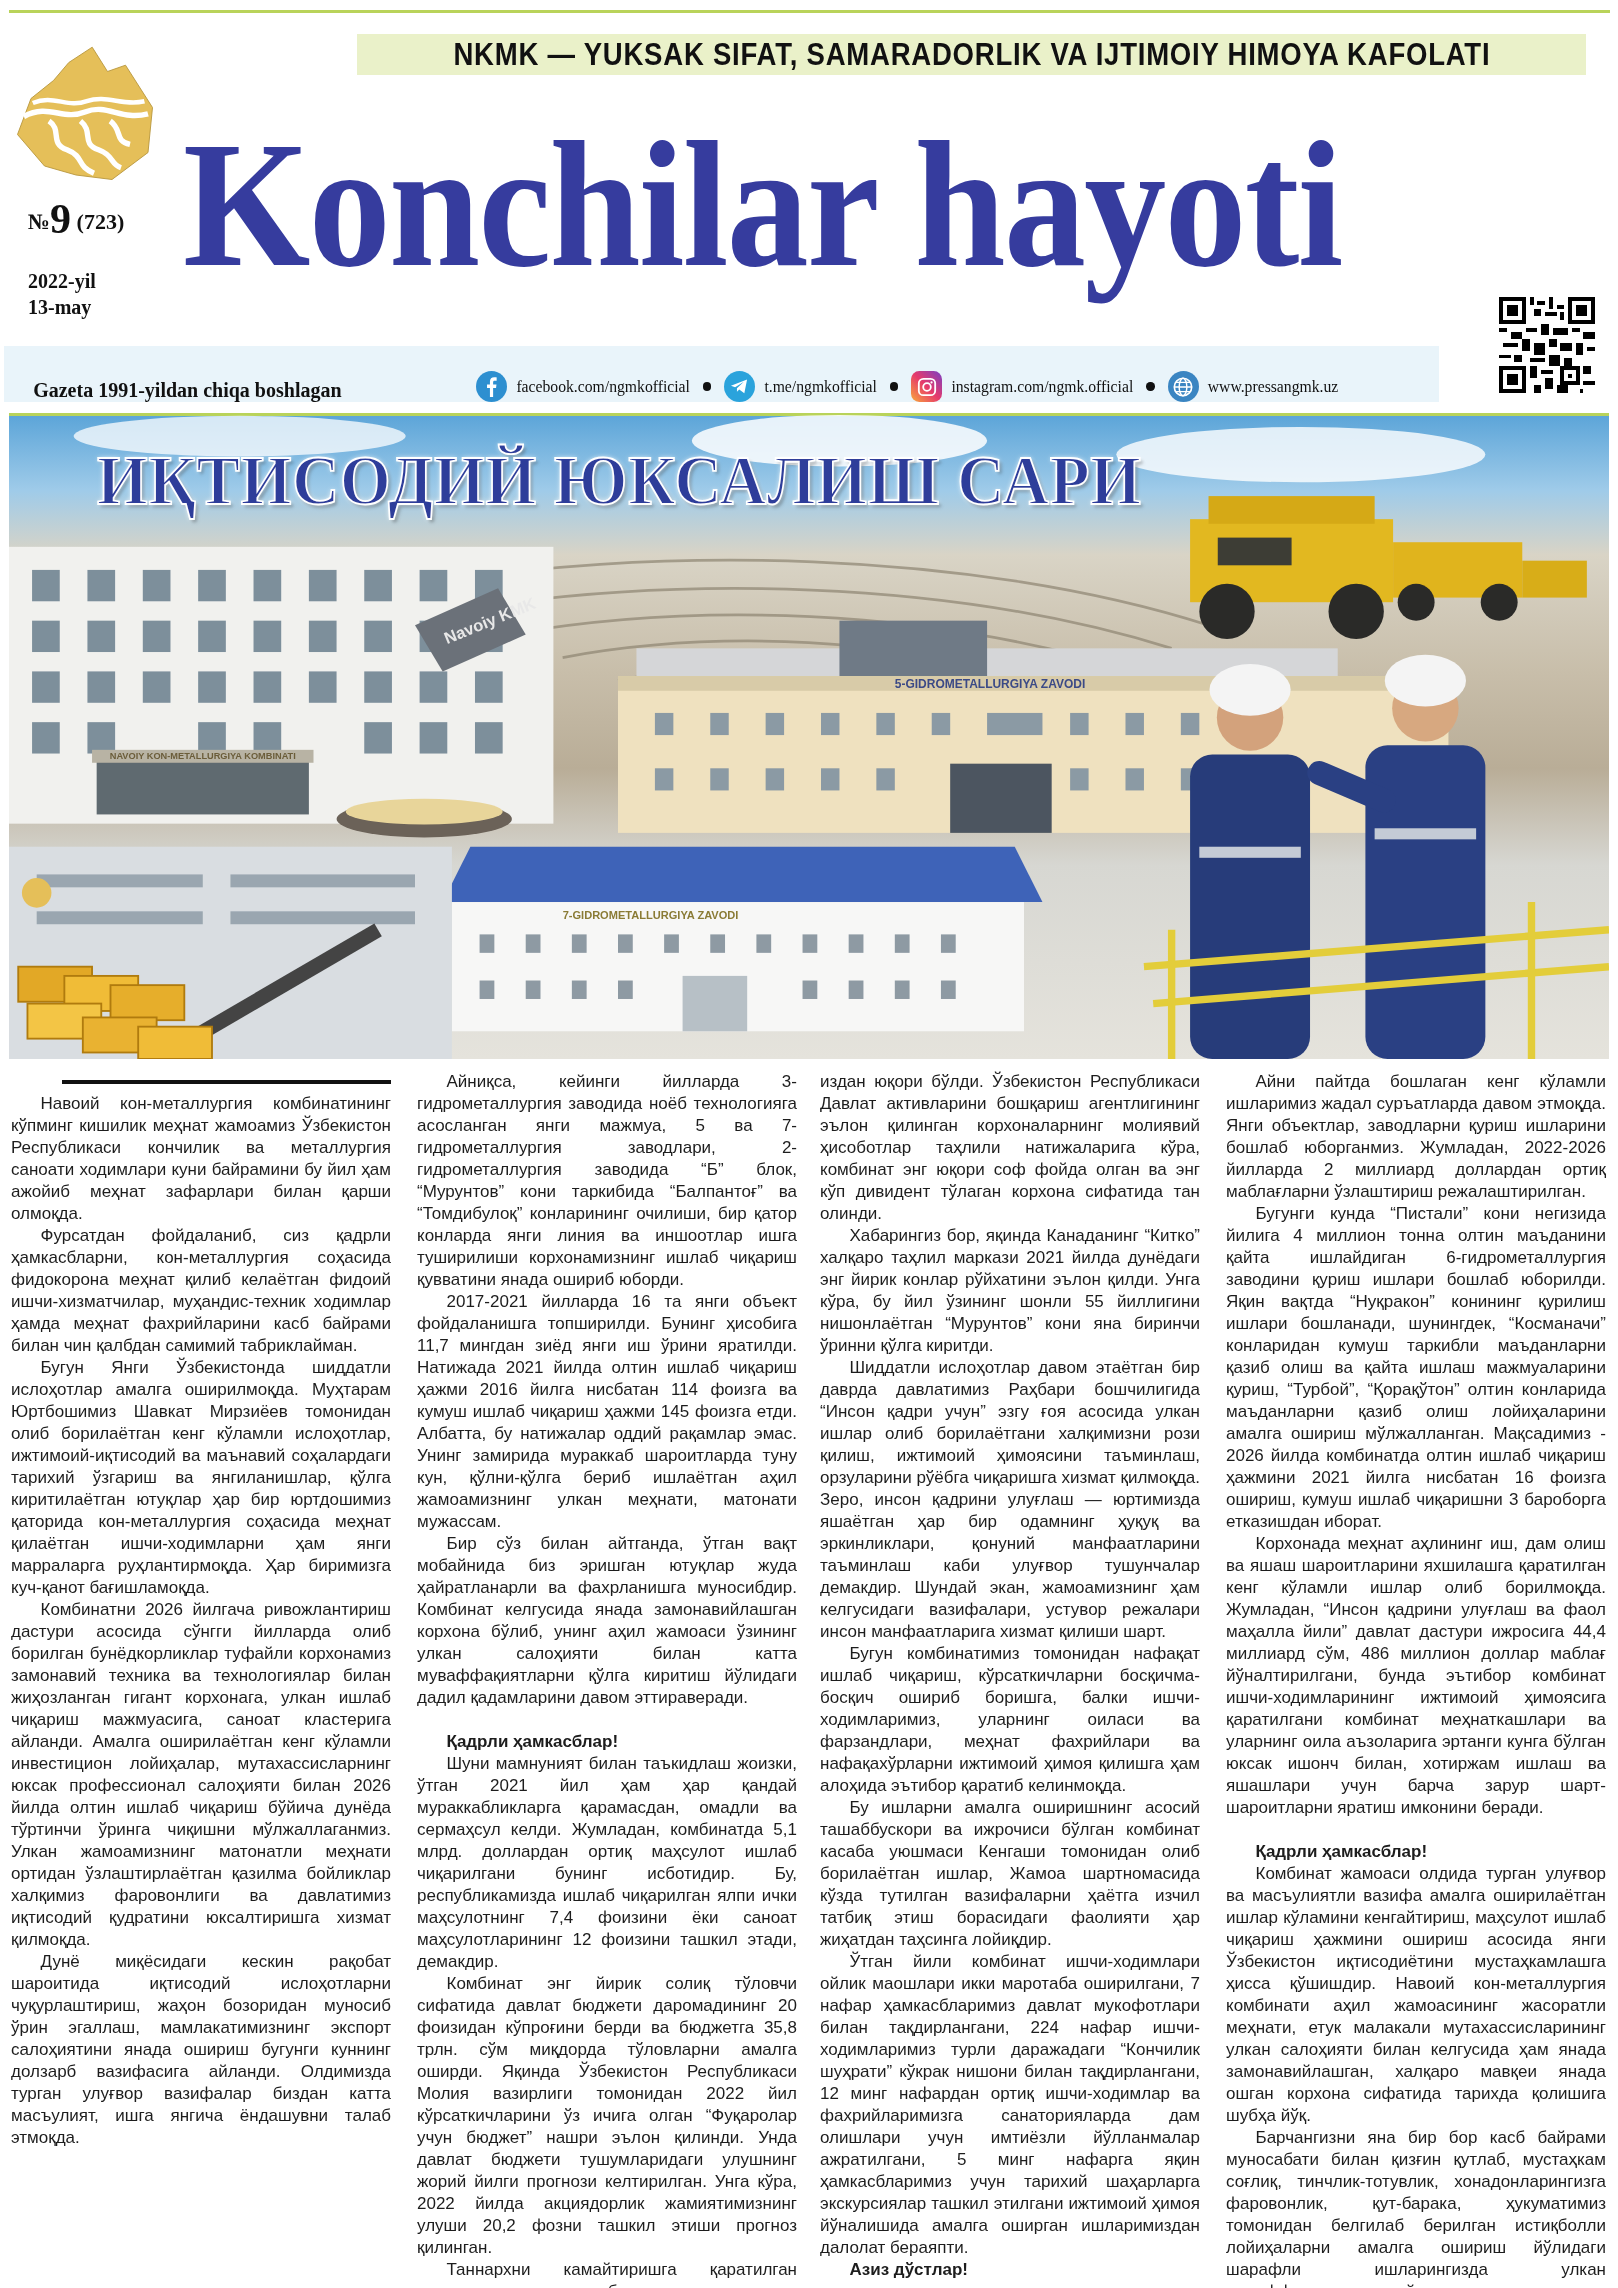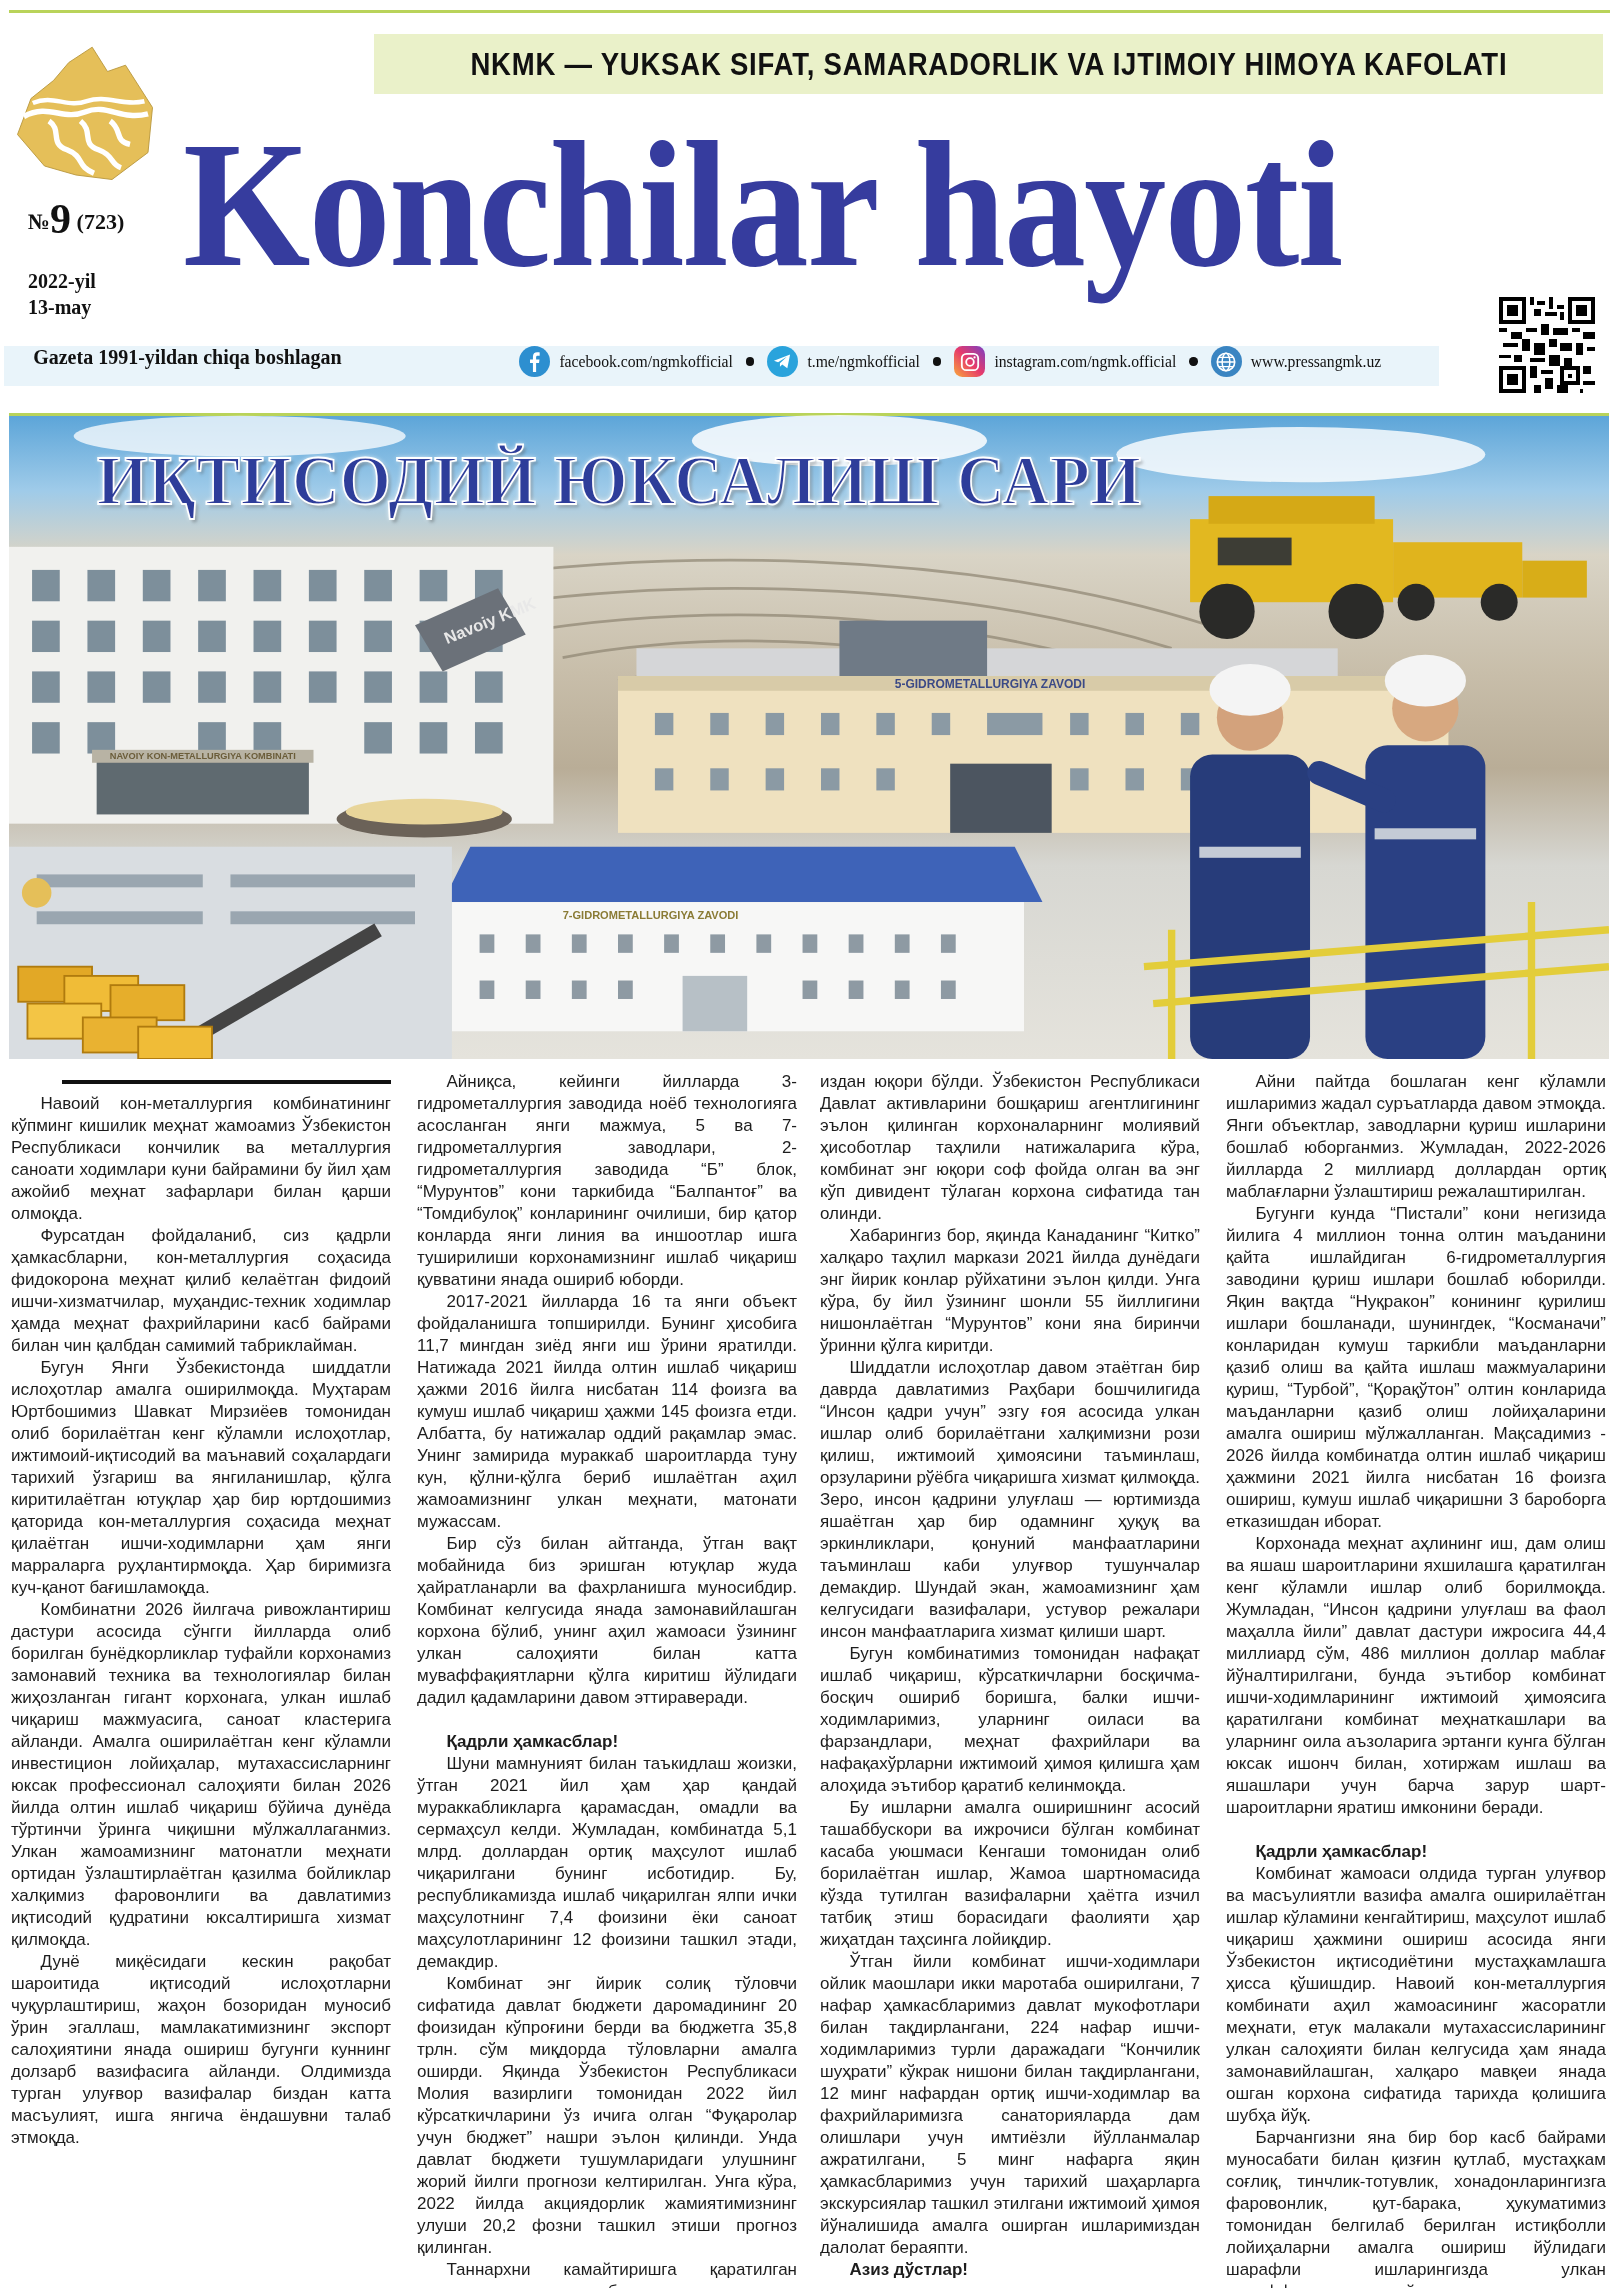--- a/index.html
+++ b/index.html
@@ -2,41 +2,41 @@
 <html style="font-size:14.8px"><head>
   <meta charset="utf-8">
   <style>
     html, body { margin:0; padding:0; background:#ffffff; }
     body { width:1619px; height:2289px; position:relative; overflow:hidden; font-family:"Liberation Sans", sans-serif; color:#1a1a1a; }
 
     
     .top-rule { position:absolute; left:9.2px; right:9.2px; top:10px; height:2.8px; background:#b9d35a; }
 
     
-    .slogan { position:absolute; left:374px; top:34px; width:1229px; height:60px; background:#eaf1c9; display:flex; align-items:center; justify-content:center;text-align:center; }
+    .slogan { position:absolute; left:357px; top:34px; width:1229px; height:41px; background:#eaf1c9; display:flex; align-items:center; justify-content:center;text-align:center; }
     .slogan span { font-family:"Liberation Sans", sans-serif; font-weight:bold; font-size:32px; letter-spacing:0.9px; color:#111; transform:scaleX(0.86); white-space:nowrap; }
 
     
     .logo { position:absolute; left:13px; top:29.5px; width:144px; height:155px; }
 
     
     .issue { position:absolute; left:28px; top:196px; width:148px; font-family:"Liberation Serif", serif; font-weight:bold; color:#111; }
     .issue .num-row { font-size:22px; line-height:46px; }
     .issue .num-row .big { font-size:42px; vertical-align:-3.7px; }
     .issue .date { font-size:20px; line-height:26px; margin-top:23px; }
 
     
     .masthead { position:absolute; left:183px; top:107px; width:1403px; height:194px; display:flex; align-items:center; }
     .masthead span { font-family:"Liberation Serif", serif; font-weight:bold; font-size:181px; color:#363c9e; letter-spacing:-1.8px; line-height:1; white-space:nowrap; transform:scaleX(0.905); transform-origin:left center; }
 
     
     .qr { position:absolute; left:1499px; top:297px; width:96px; height:96px; }
 
     
-    .infobar { position:absolute; left:3.7px; top:346px; width:1435px; height:40px; background:#e9f4fa; display:flex; align-items:flex-start;gap:43px; }
+    .infobar { position:absolute; left:3.7px; top:346px; width:1435px; height:56px; background:#e9f4fa; display:flex; align-items:flex-end; }
     .infobar .since { font-family:"Liberation Serif", serif; font-weight:bold; font-size:20px; color:#111; margin-left:29.5px; width:443px; white-space:nowrap; }
     .social { display:flex; align-items:center; font-family:"Liberation Serif", serif; font-size:15.7px; color:#111; white-space:nowrap; }
     .social .ico { width:31px; height:31px; border-radius:50%; display:inline-flex; align-items:center; justify-content:center; margin-right:9.2px; }
     .social .sep { width:8.3px; height:8.3px; border-radius:50%; background:#111; display:inline-block; margin:0 13px; }
 
     
     .hero { position:absolute; left:9.2px; top:413px; width:1600px; height:646px; overflow:hidden; background:linear-gradient(#5aa4d8 0%, #9fcbe9 12%, #d9d4c6 22%, #c8beaa 40%, #b9ad97 55%, #d7d7d2 70%, #e5e3dc 100%); }
     .hero-top-rule { position:absolute; left:0; right:0; top:0; height:2.8px; background:#b9d35a; }
     .hero-title { position:absolute; left:88px; top:28px; font-family:"Liberation Serif", serif; font-weight:bold; font-size:70px; color:#2e3d9a; letter-spacing:0.9px; -webkit-text-stroke:1.8px #ffffff; text-shadow:0 0 5.5px rgba(255,255,255,0.9), 2.8px 2.8px 3.7px rgba(0,0,0,0.35); white-space:nowrap; transform:scaleX(0.93); transform-origin:left; }
 

